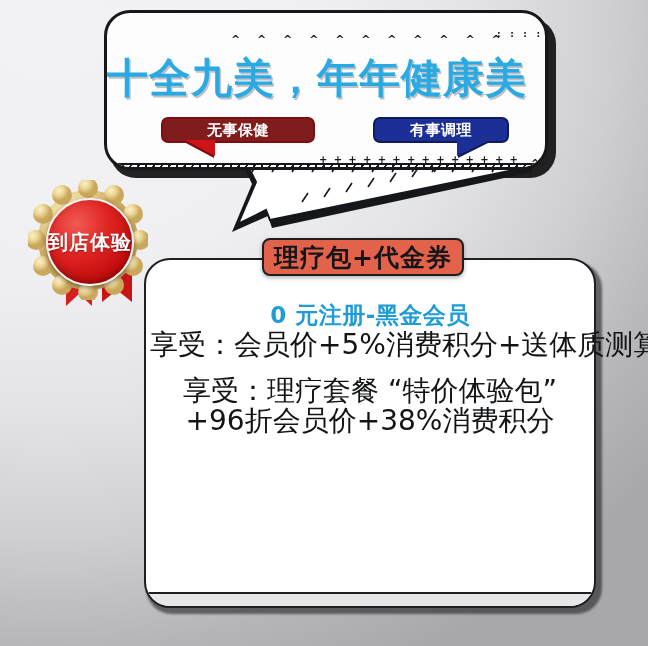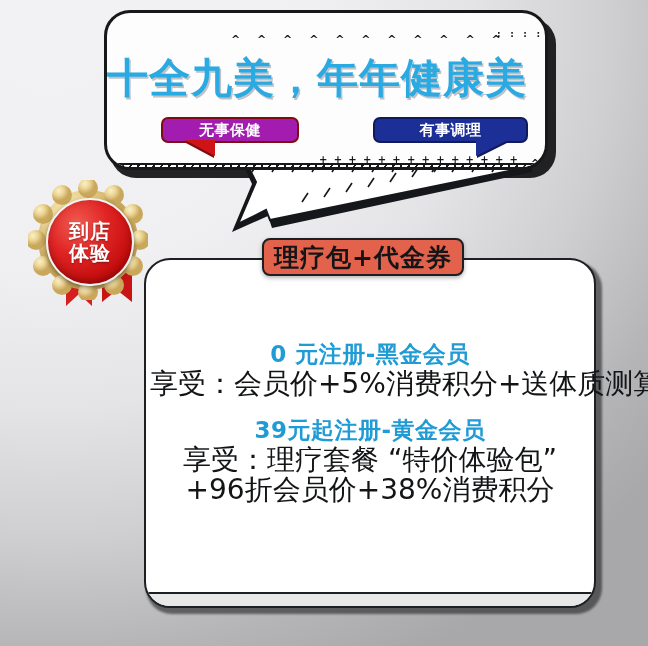--- a/index.html
+++ b/index.html
@@ -46,22 +46,22 @@
     text-shadow:1.5px 1.5px 0 rgba(120,120,130,.45);
     white-space:nowrap;
   }
 
   .pill{
     position:absolute;top:104px;height:26px;border-radius:7px;
     box-sizing:border-box;color:#fff;font-size:15px;font-weight:bold;
     display:flex;align-items:center;justify-content:center;
     font-family:"DejaVu Sans","Liberation Sans",sans-serif;letter-spacing:.5px;
   }
-  .pill-red{left:54px;width:138px;background:#a21caf;border:2px solid #7e0c10;}
-  .pill-blue{left:266px;width:155px;background:#1b2f96;border:2px solid #101b5e;}
+  .pill-red{left:54px;width:154px;background:#7f1d1d;border:2px solid #7e0c10;}
+  .pill-blue{left:266px;width:136px;background:#1b2f96;border:2px solid #101b5e;}
   .pill-red .tail{
     position:absolute;left:12px;top:21px;width:0;height:0;
     border-left:10px solid transparent;border-right:30px solid #cf1418;
     border-bottom:16px solid transparent;
     filter:drop-shadow(-1px 2px 0 #7e0c10);
   }
   .pill-blue .tail{
     position:absolute;right:8px;top:21px;width:0;height:0;
     border-right:10px solid transparent;border-left:32px solid #1b2f96;
     border-bottom:16px solid transparent;
@@ -74,21 +74,21 @@
   .badge{position:absolute;left:24px;top:176px;width:132px;height:132px;}
   .badge-ribbon{position:absolute;left:38px;top:74px;width:78px;height:64px;}
   .badge-gold{
     position:absolute;left:4px;top:4px;width:120px;height:120px;
   }
   .badge-inner{
     position:absolute;left:22px;top:22px;width:84px;height:84px;border-radius:50%;
     background:radial-gradient(circle at 34% 28%, #f05b52 0%, #e02424 38%, #c40d0d 72%, #9c0606 100%);
     border:2px solid #f3f3f3;
     box-shadow:0 2px 5px rgba(0,0,0,.45), inset 0 -3px 7px rgba(0,0,0,.25);
-    display:flex;flex-direction:column;align-items:center;justify-content:center;
+    display:flex;flex-direction:row;align-items:center;justify-content:center;
   }
   .badge-line{
     color:#fff;font-size:20px;font-weight:bold;line-height:22px;letter-spacing:1px;
     font-family:"DejaVu Sans","Liberation Sans",sans-serif;
     text-shadow:0 1px 2px rgba(0,0,0,.35);
   }
 
   
   .card-shadow{
     position:absolute;left:146px;top:262px;width:456px;height:352px;
@@ -109,21 +109,21 @@
     background:#e2624c;border:2.5px solid #1d2023;border-radius:8px;
     display:flex;align-items:center;justify-content:center;
     box-sizing:border-box;
     box-shadow:0 2px 4px rgba(0,0,0,.3);
   }
   .header-pill span{
     font-size:25px;font-weight:bold;color:#131517;letter-spacing:1px;
     font-family:"DejaVu Sans","Liberation Sans",sans-serif;
   }
 
-  .tiers{position:absolute;left:150px;top:300px;width:440px;margin-top:39px;}
+  .tiers{position:absolute;left:150px;top:300px;width:440px;}
   .tier{text-align:center;margin-bottom:10px;}
   .tier-title{
     font-size:23px;font-weight:bold;color:#1f9bd6;letter-spacing:.5px;
     font-family:"DejaVu Sans","Liberation Sans",sans-serif;
     line-height:30px;white-space:nowrap;
   }
   .tier-line{
     font-size:28px;color:#121416;line-height:30px;
     font-family:"DejaVu Sans","Liberation Sans",sans-serif;
     white-space:nowrap;
@@ -211,19 +211,18 @@
   <div class="header-pill">
     <span>理疗包+代金券</span>
   </div>
 
   <div class="tiers">
     <div class="tier t1">
       <div class="tier-title">0 元注册-黑金会员</div>
       <div class="tier-line">享受：会员价+5%消费积分+送体质测算</div>
     </div>
     <div class="tier t2">
-      <div class="tier-title">39元起注册-黄金会员</div>
       <div class="tier-line">享受：理疗套餐 “特价体验包”</div>
       <div class="tier-line">+96折会员价+38%消费积分</div>
     </div>
   </div>
 
 </div>
 
 </body></html>

